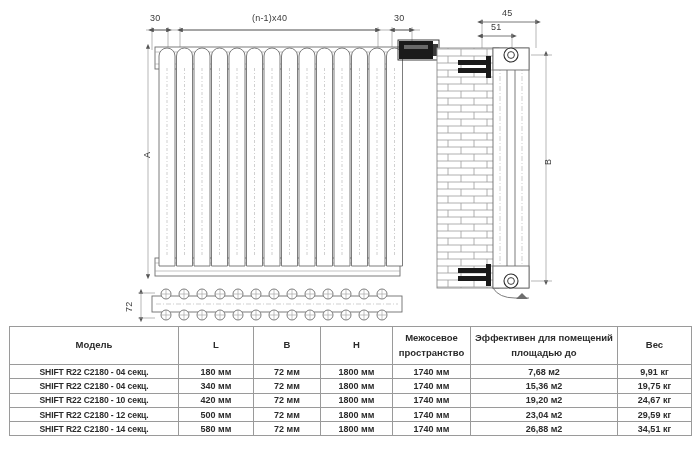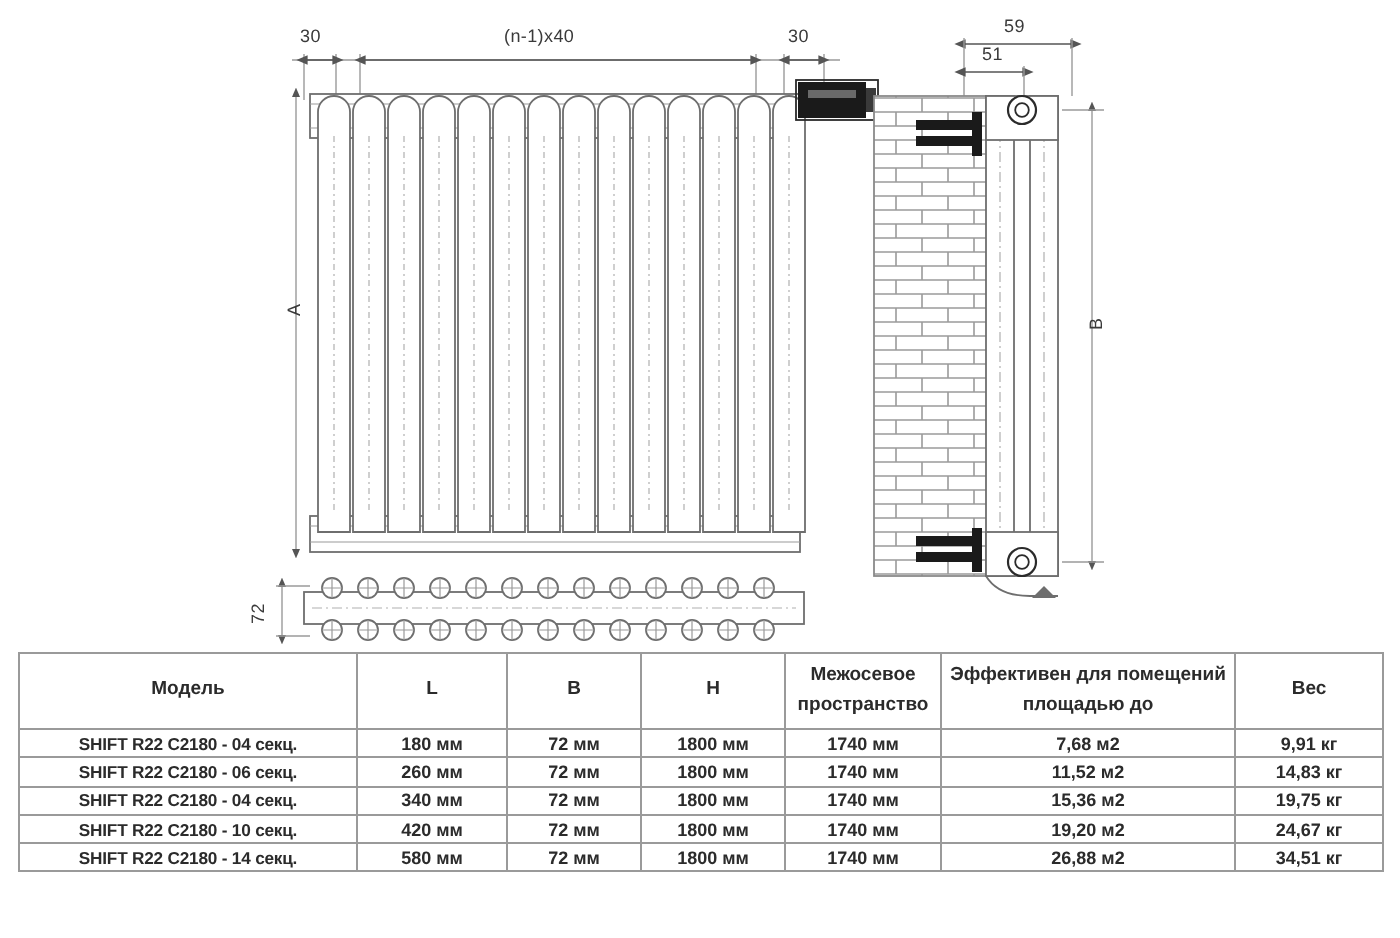--- a/index.html
+++ b/index.html
@@ -318,21 +318,21 @@
     <span class="dimtext" style="left:150px; top:13px;">30</span>
 
     <span class="dimtext" style="left:252px; top:13px;">(n-1)x40</span>
 
     <span class="dimtext" style="left:394px; top:13px;">30</span>
 
     <span class="dimtext vert" style="left:142px; top:158px;">A</span>
 
     <span class="dimtext vert" style="left:124px; top:312px;">72</span>
 
-    <span class="dimtext" style="left:502px; top:8px;">59</span>
+    <span class="dimtext" style="left:502px; top:8px;">45</span>
 
     <span class="dimtext" style="left:491px; top:22px;">51</span>
 
     <span class="dimtext vert" style="left:543px; top:165px;">B</span>
   </div>
 
   <div id="spec-table-wrap">
     <table class="spec">
       <colgroup>
         <col class="c-model">
@@ -364,47 +364,47 @@
         <tr>
           <td class="model">SHIFT R22 C2180 - 04 секц.</td>
           <td>180 мм</td>
           <td>72 мм</td>
           <td>1800 мм</td>
           <td>1740 мм</td>
           <td>7,68 м2</td>
           <td>9,91 кг</td>
         </tr>
         <tr>
-          <td class="model">SHIFT R22 C2180 - 06 секц.</td>
-          <td>260 мм</td>
-          <td>72 мм</td>
-          <td>1800 мм</td>
-          <td>1740 мм</td>
-          <td>11,52 м2</td>
-          <td>14,83 кг</td>
-        </tr>
-        <tr>
           <td class="model">SHIFT R22 C2180 - 04 секц.</td>
           <td>340 мм</td>
           <td>72 мм</td>
           <td>1800 мм</td>
           <td>1740 мм</td>
           <td>15,36 м2</td>
           <td>19,75 кг</td>
         </tr>
         <tr>
           <td class="model">SHIFT R22 C2180 - 10 секц.</td>
           <td>420 мм</td>
           <td>72 мм</td>
           <td>1800 мм</td>
           <td>1740 мм</td>
           <td>19,20 м2</td>
           <td>24,67 кг</td>
         </tr>
         <tr>
+          <td class="model">SHIFT R22 C2180 - 12 секц.</td>
+          <td>500 мм</td>
+          <td>72 мм</td>
+          <td>1800 мм</td>
+          <td>1740 мм</td>
+          <td>23,04 м2</td>
+          <td>29,59 кг</td>
+        </tr>
+        <tr>
           <td class="model">SHIFT R22 C2180 - 14 секц.</td>
           <td>580 мм</td>
           <td>72 мм</td>
           <td>1800 мм</td>
           <td>1740 мм</td>
           <td>26,88 м2</td>
           <td>34,51 кг</td>
         </tr>
       </tbody>
     </table>

